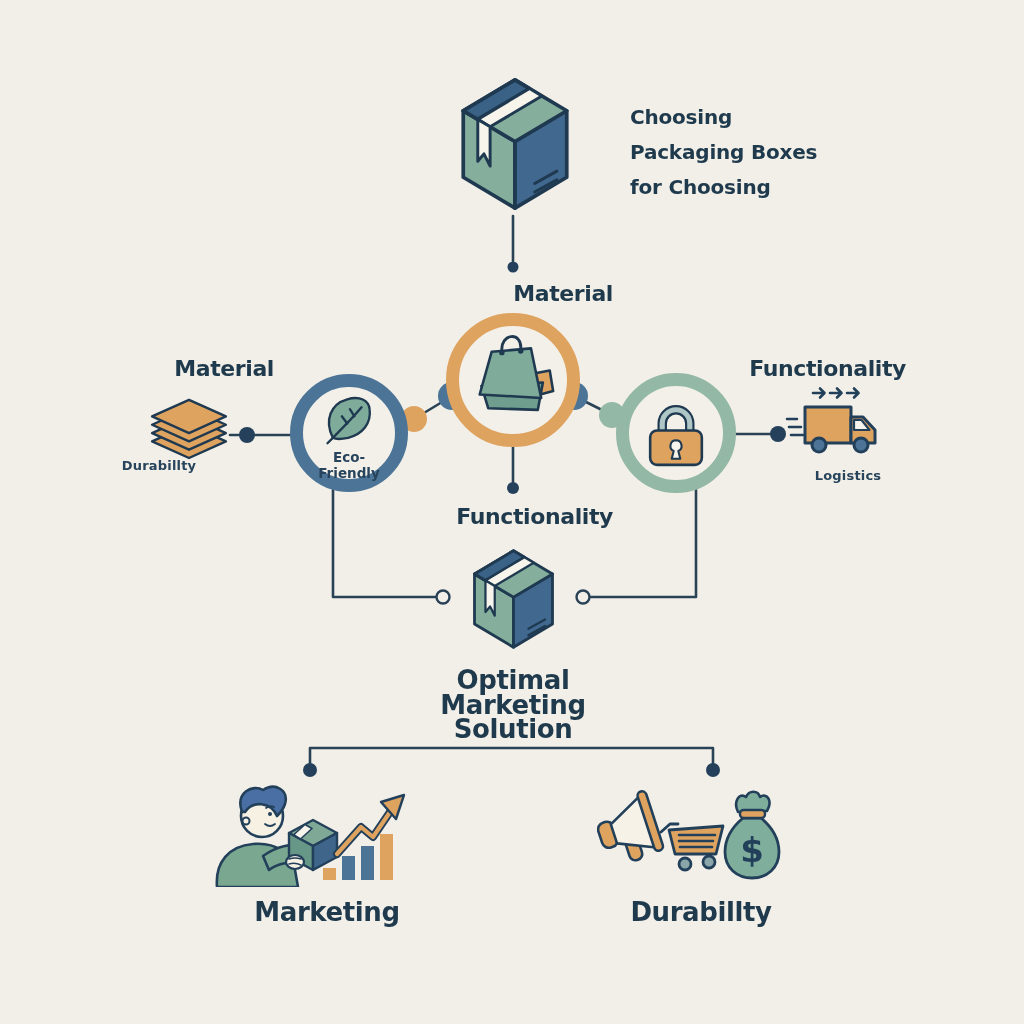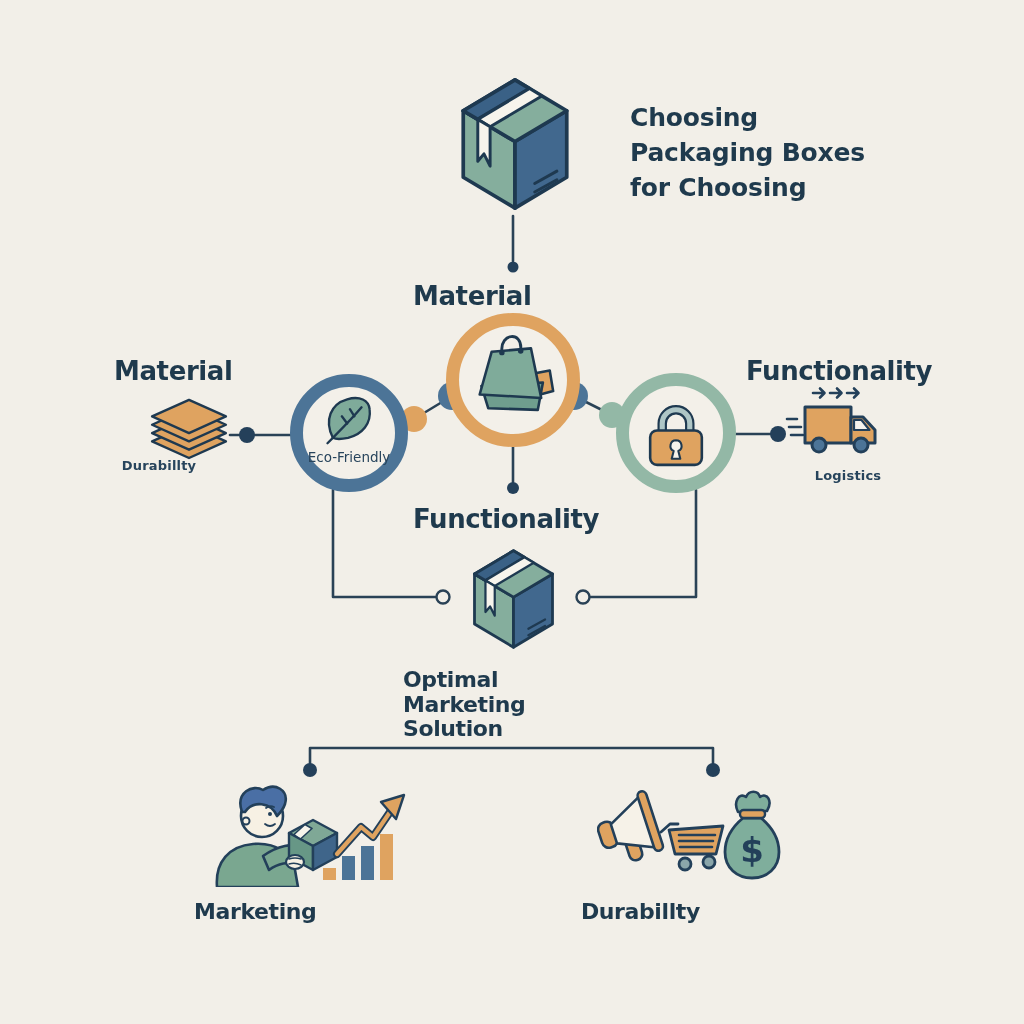--- a/index.html
+++ b/index.html
@@ -6,26 +6,26 @@
   .canvas{
     position:relative;width:1024px;height:1024px;margin:0 auto;
     background:#f2efe8;overflow:hidden;
     font-family:"DejaVu Sans","Liberation Sans",sans-serif;
     color:#1f3a4d;
   }
   .layer{position:absolute;left:0;top:0;z-index:1;}
   .ring{position:absolute;border-radius:50%;background:#f3f0e9;z-index:2;box-sizing:border-box;}
   .icon{position:absolute;z-index:3;}
   .txt{position:absolute;z-index:4;font-weight:700;color:#1f3a4d;}
-  .title{font-size:25px;line-height:35px;letter-spacing:-0.2px;text-align:left;}
-  .heading{font-size:26px;letter-spacing:-0.4px;text-align:left;}
+  .title{font-size:20px;line-height:35px;letter-spacing:-0.2px;text-align:left;}
+  .heading{font-size:22px;letter-spacing:-0.4px;text-align:right;}
   .caption{font-size:13px;font-weight:600;letter-spacing:0.2px;text-align:center;color:#27445c;}
-  .stack{font-size:22px;line-height:24.5px;letter-spacing:-0.4px;}
+  .stack{text-align:center;font-size:26px;line-height:24.5px;letter-spacing:-0.4px;}
   .circle-label{position:absolute;left:0;width:100%;text-align:center;
-    font-size:13.5px;font-weight:400;color:#27445c;z-index:4;}
+    font-size:13.5px;font-weight:700;color:#27445c;z-index:4;}
 </style>
 </head>
 <body>
 
 <div class="canvas">
 
   <svg class="layer" width="1024" height="1024" viewBox="0 0 1024 1024">
     <g stroke="#2a4256" stroke-width="2.6" fill="none" stroke-linecap="round" stroke-linejoin="round">
       <path d="M513 216 V261"></path>
       <path d="M452 396 L414 419"></path>

